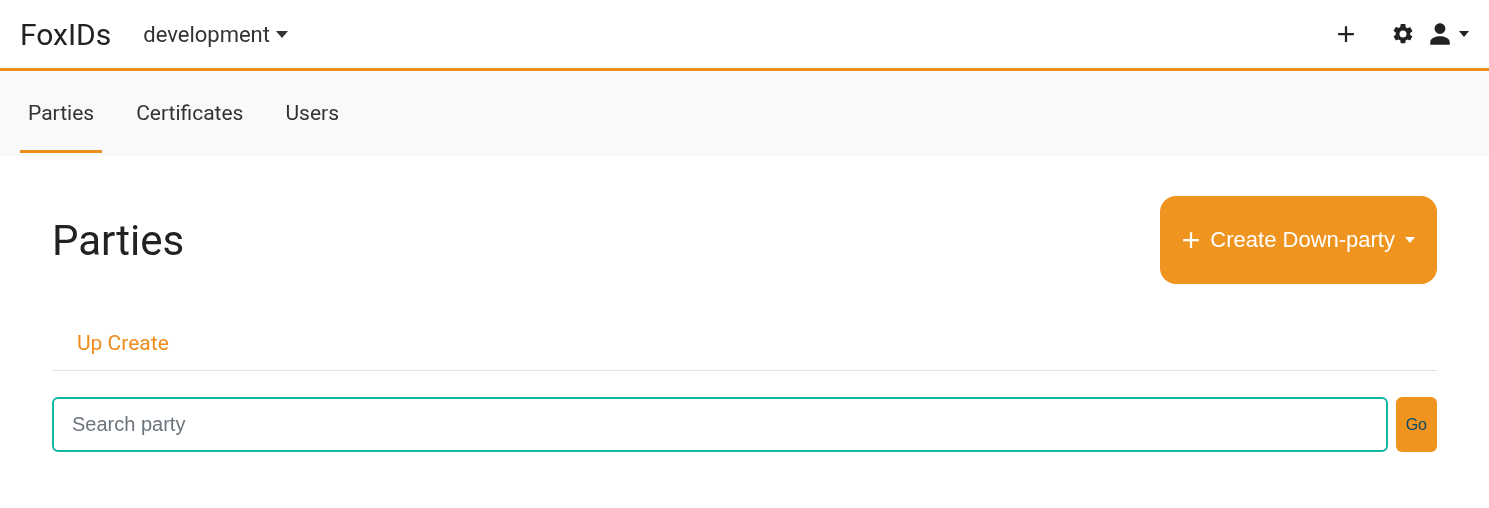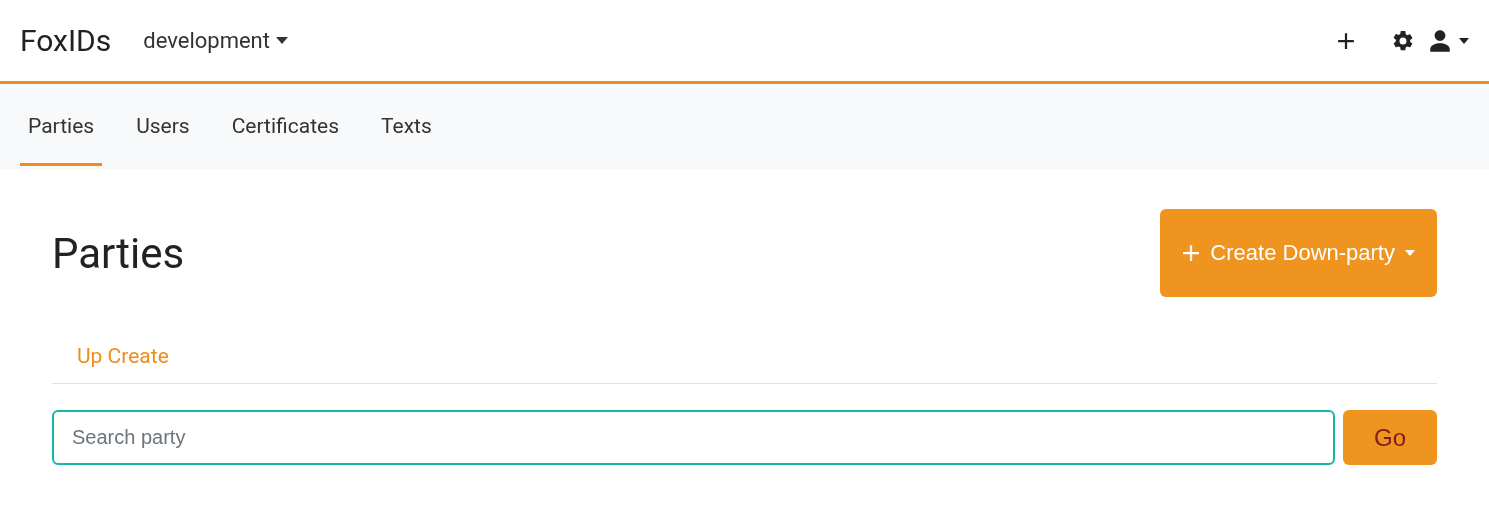--- a/index.html
+++ b/index.html
@@ -6,21 +6,21 @@
     body {
       font-family: -apple-system, BlinkMacSystemFont, "Segoe UI", Roboto, "Helvetica Neue", Arial, sans-serif;
       background: #fff;
       color: #333;
       width: 1489px;
     }
     .topbar {
       display: flex;
       align-items: center;
       padding: 8px 20px 8px 20px;
-      height: 84px;
+      height: 71px;
       border-bottom: 3px solid #ee8c1c;
     }
     .brand {
       font-size: 30px;
       font-weight: 400;
       color: #222;
       margin-right: 32px;
     }
     .track-dropdown {
       font-size: 22px;
@@ -83,21 +83,21 @@
     .page-title {
       font-size: 42px;
       font-weight: 400;
       color: #222;
     }
     .btn-primary {
       background: #ee941f;
       color: #fff;
       font-size: 22px;
       border: none;
-      border-radius: 6px;
+      border-radius: 16px;
       padding: 31px 22px;
       cursor: pointer;
       display: inline-flex;
       align-items: center;
       gap: 10px;
     }
     .sub-tabs {
       display: flex;
       border-bottom: 1px solid #dee2e6;
       margin-bottom: 26px;
@@ -125,25 +125,25 @@
       flex: 1;
       font-size: 20px;
       padding: 14px 18px;
       border: 2px solid #14b8a6;
       border-radius: 6px;
       color: #333;
     }
     .search-input::placeholder { color: #6c757d; }
     .go-btn {
       background: #ee941f;
-      color: #7f1d1d;
-      font-size: 24px;
+      color: #0c4a6e;
+      font-size: 16px;
       border: none;
       border-radius: 6px;
-      padding: 0 31px;
+      padding: 0 10px;
       cursor: pointer;
     }
     .caret-down {
       width: 0; height: 0;
       border-left: 6px solid transparent;
       border-right: 6px solid transparent;
       border-top: 7px solid currentColor;
       display: inline-block;
     }
     .caret-down.small {
@@ -182,23 +182,22 @@
       <svg width="26" height="26" viewBox="0 0 24 24">
           <path fill="currentColor" d="M12 12c2.761 0 5-2.239 5-5s-2.239-5-5-5-5 2.239-5 5 2.239 5 5 5zm0 2c-3.866 0-9 1.79-9 5.333V22h18v-2.667C21 15.79 15.866 14 12 14z"></path>
         </svg>
     </span>
     <span class="caret-down small" style="margin-left:6px;"></span>
   </div>
 </div>
 
 <div class="navtabs">
   <div class="navtab active">Parties</div>
+  <div class="navtab">Certificates</div>
   <div class="navtab">Users</div>
-  <div class="navtab">Certificates</div>
-  <div class="navtab">Texts</div>
 </div>
 
 <div class="main">
   <div class="page-head">
     <div class="page-title">Parties</div>
     <button class="btn-primary">
       <span>
         <svg width="18" height="18" viewBox="0 0 16 16">
             <path fill="currentColor" d="M7 1h2v6h6v2H9v6H7V9H1V7h6V1z"></path>
           </svg>

